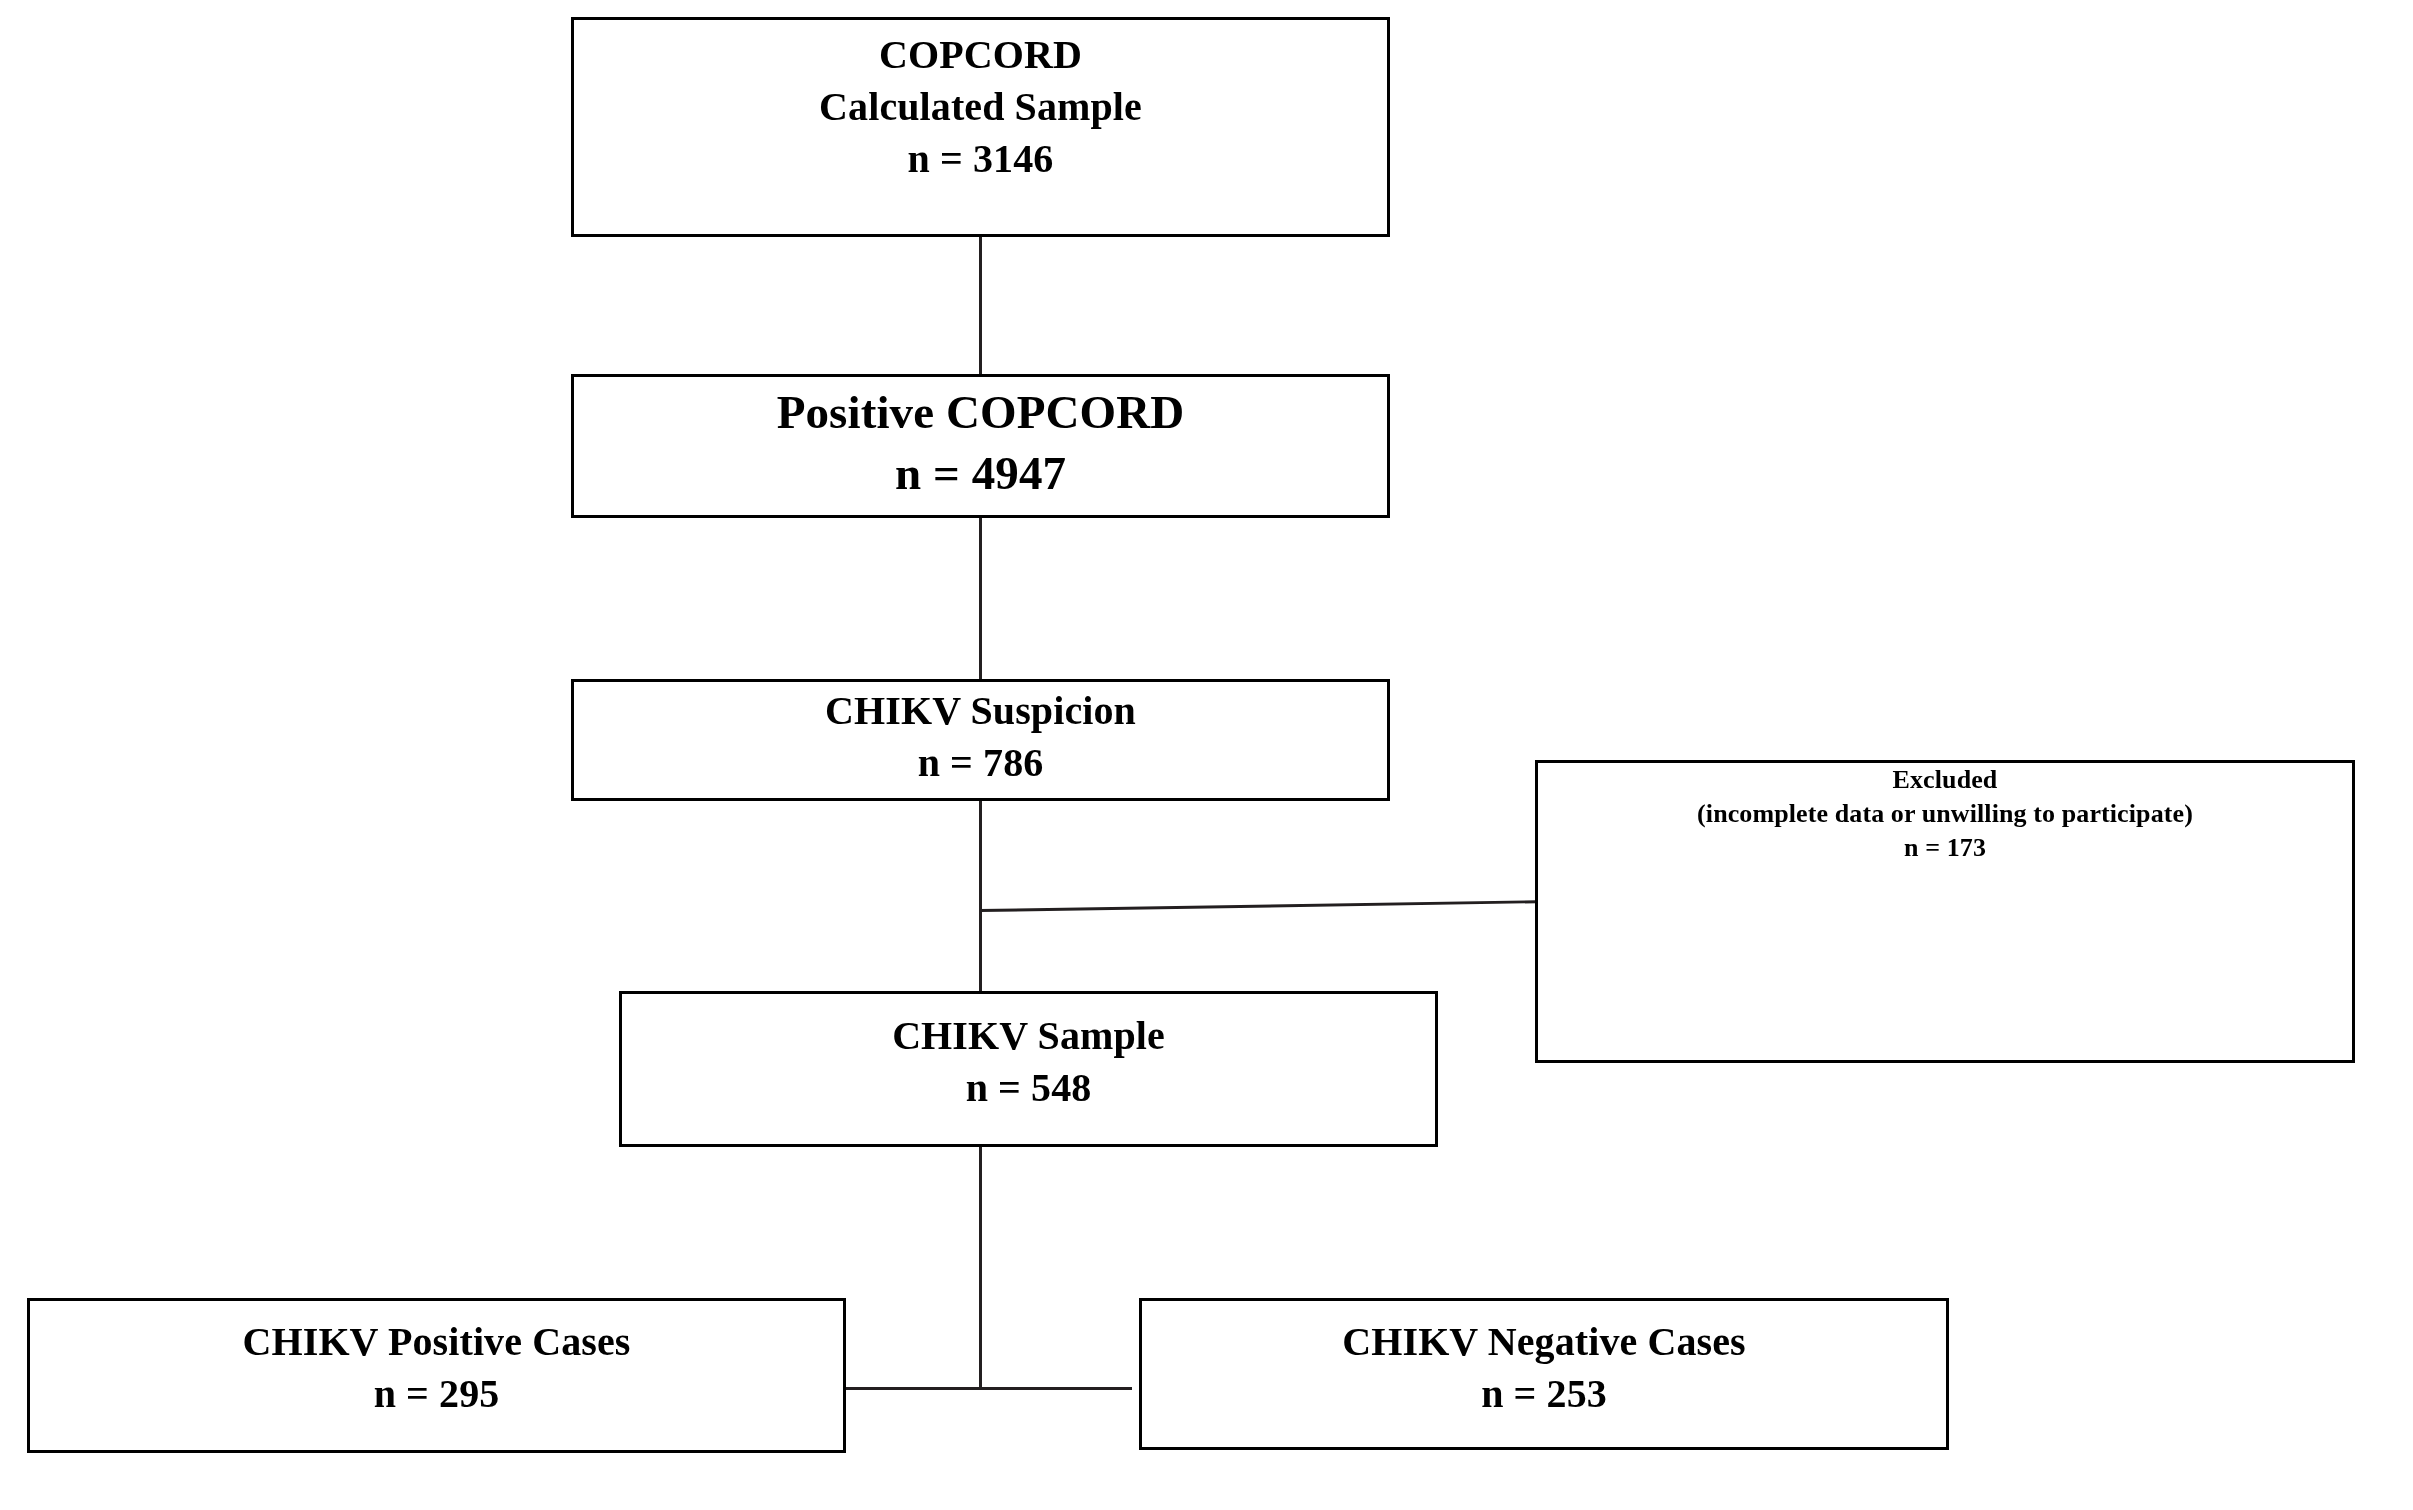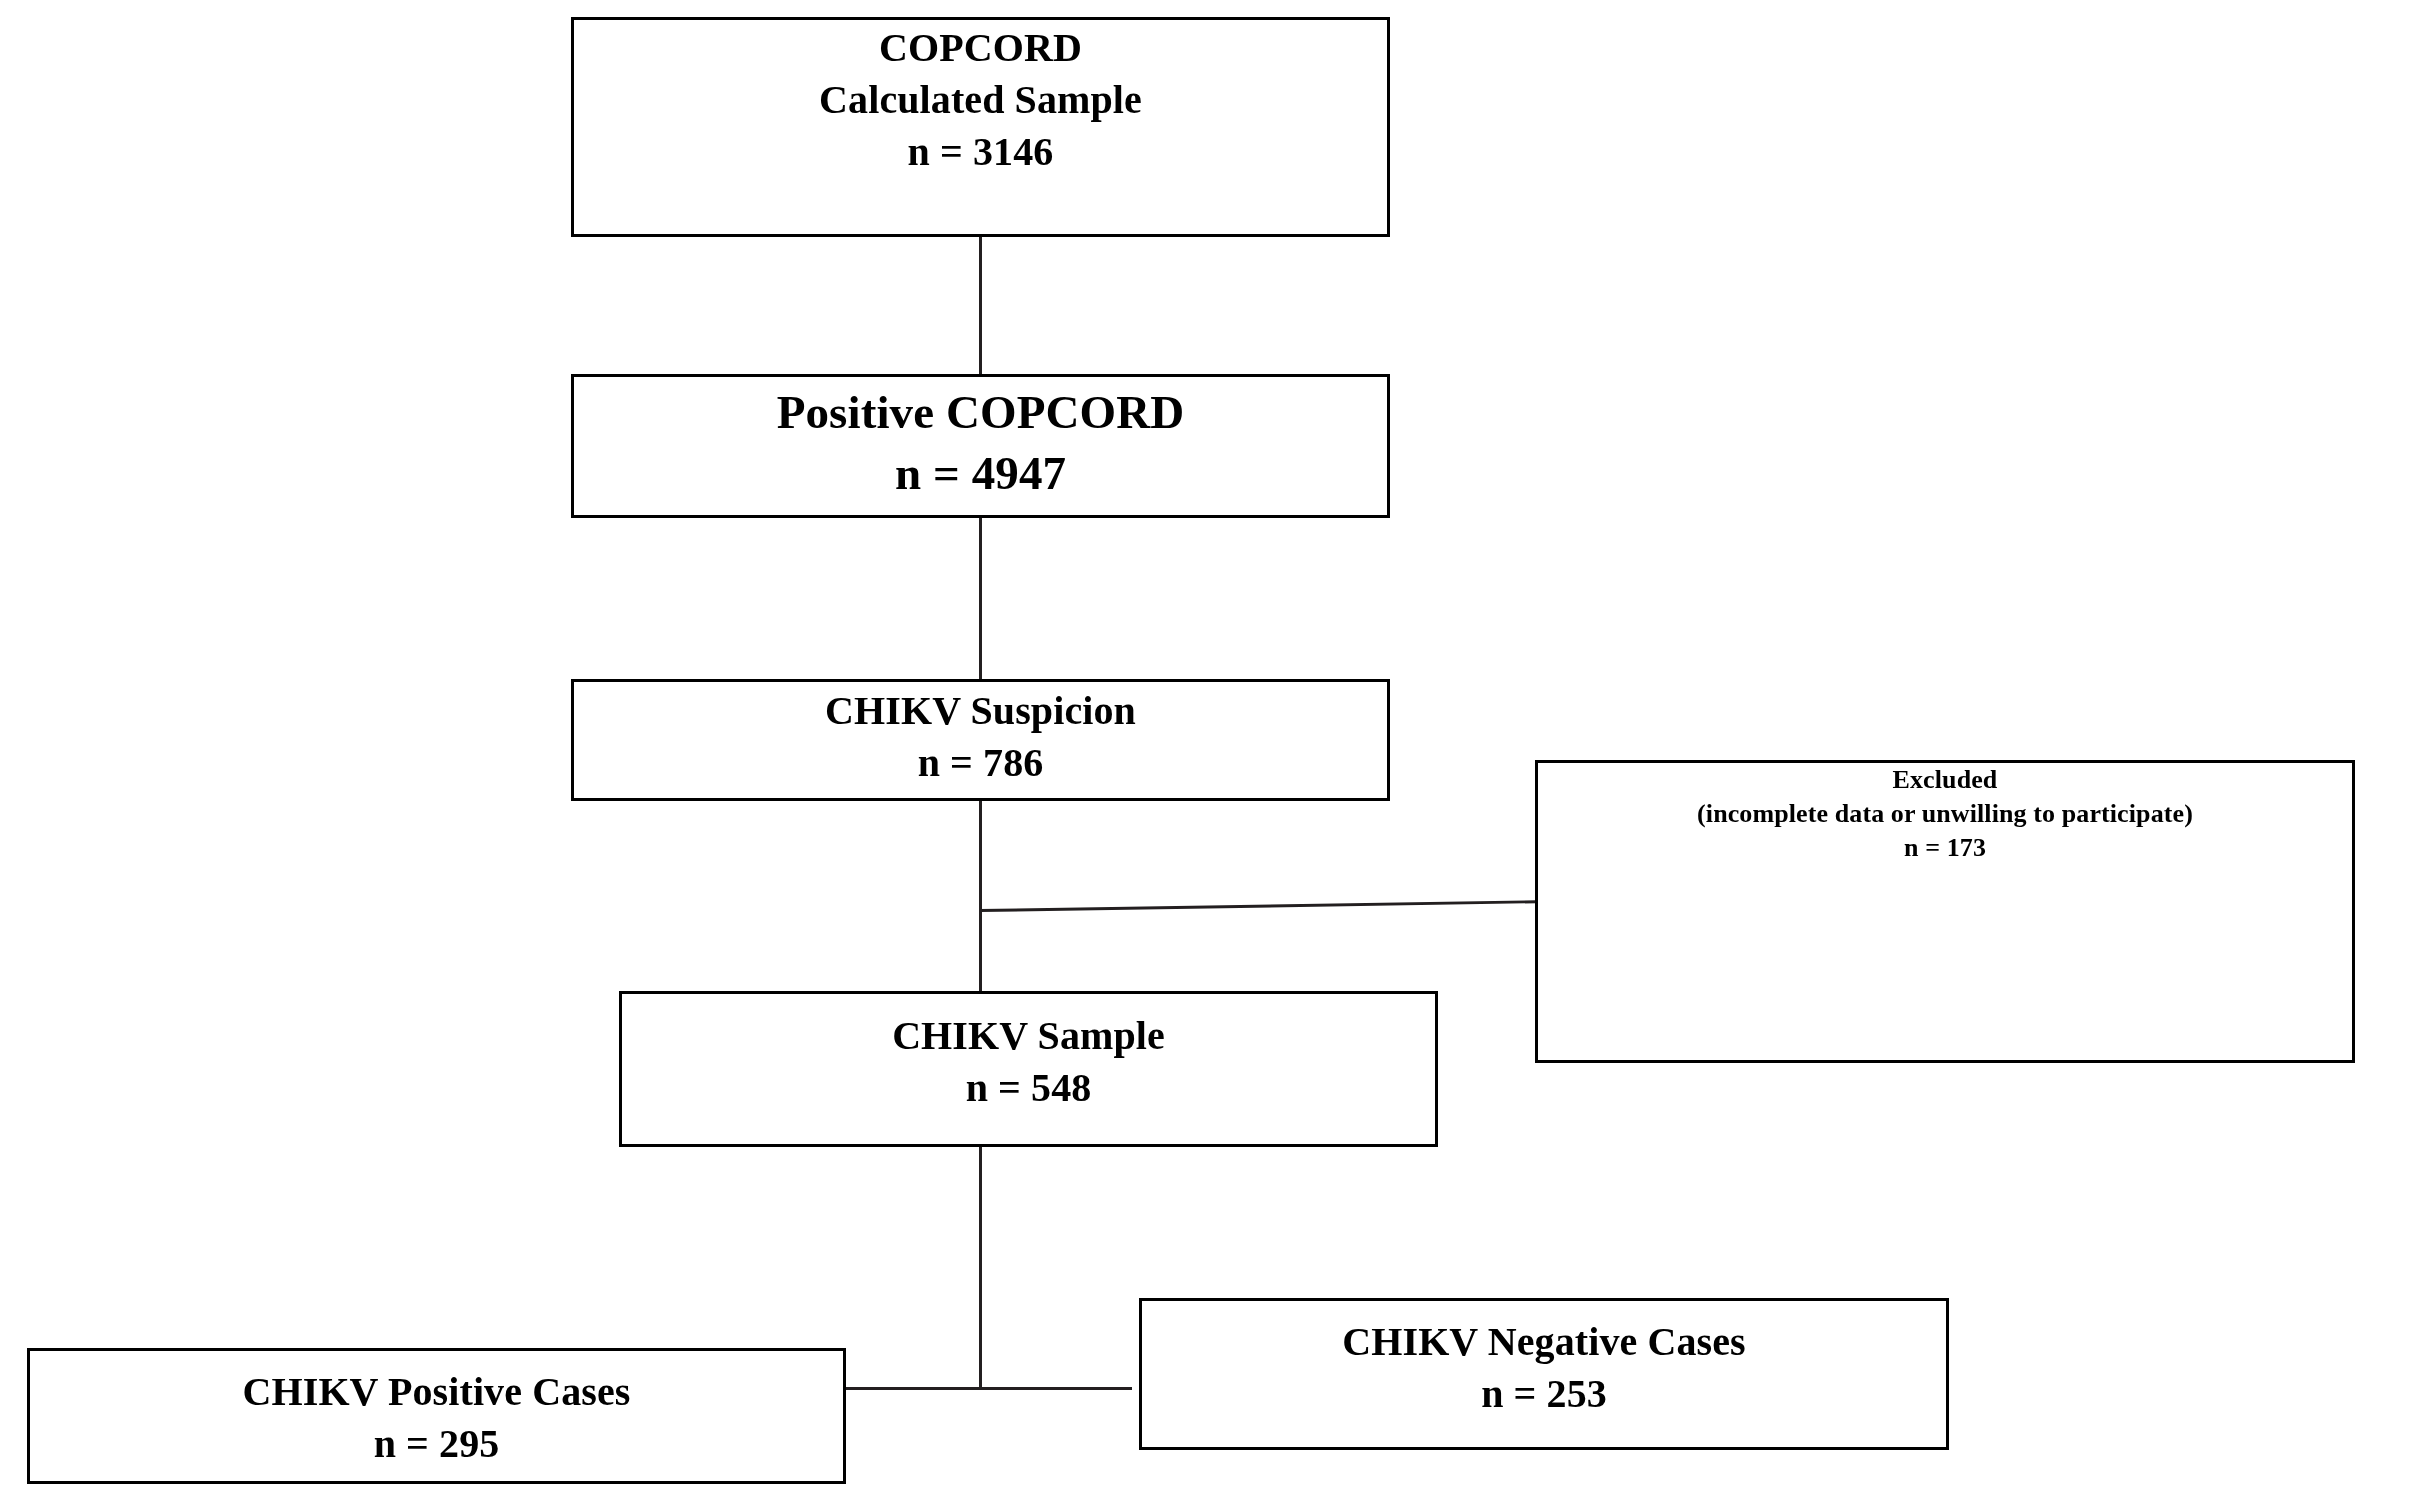--- a/index.html
+++ b/index.html
@@ -36,35 +36,35 @@
   .node .ln {
     display: block;
     white-space: nowrap;
   }
   .node .ln.wrap {
     white-space: normal;
   }
 
   
   #node-copcord      { left: 571px;  top: 17px;   width: 819px; height: 220px; }
-  #node-copcord .lines      { padding-top: 2px; font-size: 40px; }
+  #node-copcord .lines      { padding-top: 9px; font-size: 40px; }
 
   #node-positive     { left: 571px;  top: 374px;  width: 819px; height: 144px; }
   #node-positive .lines     { padding-top: 5px; font-size: 47px; }
 
   #node-suspicion    { left: 571px;  top: 679px;  width: 819px; height: 122px; }
   #node-suspicion .lines    { padding-top: 3px; font-size: 40px; }
 
   #node-sample       { left: 571px;  top: 991px; width: 819px; height: 156px; margin-left: 48px; }
   #node-sample .lines       { padding-top: 16px; font-size: 40px; }
 
   #node-excluded     { left: 1535px; top: 760px; width: 820px; height: 303px; }
   #node-excluded .lines     { font-size: 26px; padding-left: 17.6px; padding-right: 17.6px; }
 
-  #node-pos-cases    { left: 27px;   top: 1348px; width: 819px; height: 136px; }
+  #node-pos-cases    { left: 27px;   top: 1298px; width: 819px; height: 155px; }
   #node-pos-cases .lines    { padding-top: 14.7px; font-size: 40px; }
 
   #node-neg-cases    { left: 1131px; top: 1298px; width: 810px; height: 152px; margin-left: 8px; }
   #node-neg-cases .lines    { padding-top: 14.7px; font-size: 40px; }
 
   
   .conn {
     position: absolute;
     background: #231f20;
     z-index: 1;

